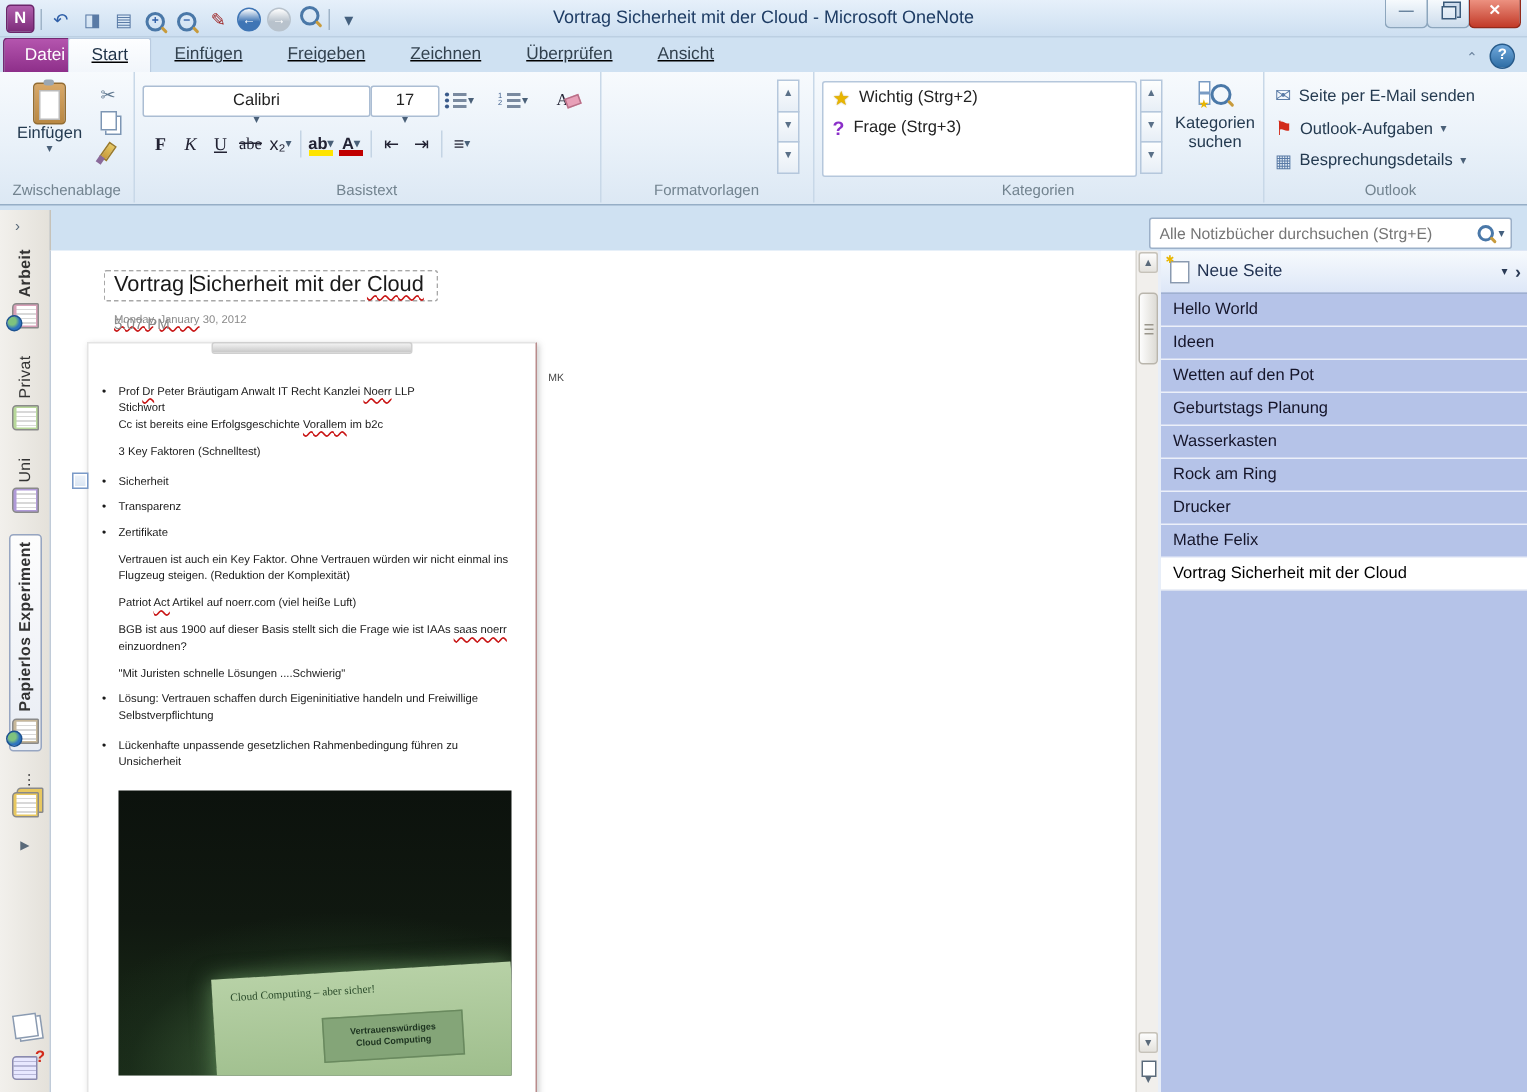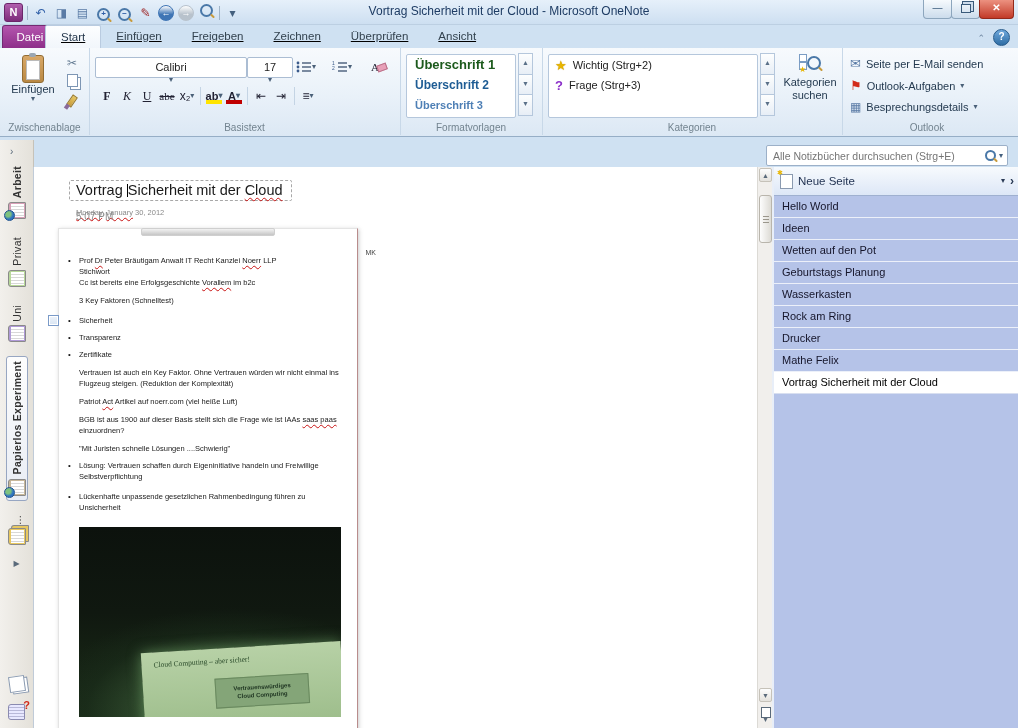--- a/index.html
+++ b/index.html
@@ -285,25 +285,20 @@
           <div class="vsep"></div>
           <div class="fbtn ">⇤</div>
           <div class="fbtn ">⇥</div>
           <div class="vsep"></div>
           <div class="fbtn ">≡<span class="dd">▾</span></div>
         </div>
       <div class="glabel">Basistext</div>
     </div>
 
     <div class="rgroup" style="left:400px;width:142px;">
-      <div class="stylesbox" style="left:6px;top:6px;width:108px;height:62px;" id="stylesbox">
-          <div class="stylerow" style="color: rgb(28, 90, 28); font-size: 13px; font-weight: bold;">Überschrift 1</div>
-          <div class="stylerow" style="color: rgb(30, 92, 148); font-size: 12px; font-weight: bold;">Überschrift 2</div>
-          <div class="stylerow" style="color: rgb(78, 127, 181); font-size: 11px; font-weight: bold;">Überschrift 3</div>
-        </div>
       <div class="scrollstrip" style="left:118px;top:6px;height:62px;">
         <div class="sbtn">▲</div>
         <div class="sbtn">▼</div>
         <div class="sbtn">▼</div>
       </div>
       <div class="glabel">Formatvorlagen</div>
     </div>
 
     <div class="rgroup" style="left:542px;width:300px;">
       <div class="catbox" style="left:6px;top:6px;width:208px;height:62px;" id="catbox">
@@ -406,21 +401,21 @@
       <div id="note-content">
           <div class="blk bullet"><span>Prof </span><span class="sq">Dr</span><span> Peter Bräutigam Anwalt IT Recht Kanzlei </span><span class="sq">Noerr</span><span> LLP</span></div>
           <div class="blk line"><span>Stichwort</span></div>
           <div class="blk line"><span>Cc ist bereits eine Erfolgsgeschichte </span><span class="sq">Vorallem</span><span> im b2c</span></div>
           <div class="blk para"><span>3 Key Faktoren (Schnelltest)</span></div>
           <div class="blk bullet-sp2"><span class="handle"></span><span>Sicherheit</span></div>
           <div class="blk bullet-sp"><span>Transparenz</span></div>
           <div class="blk bullet-sp"><span>Zertifikate</span></div>
           <div class="blk para"><span>Vertrauen ist auch ein Key Faktor.  Ohne Vertrauen würden wir nicht einmal ins Flugzeug steigen. (Reduktion der Komplexität)</span></div>
           <div class="blk para"><span>Patriot </span><span class="sq">Act</span><span> Artikel auf noerr.com (viel heiße Luft)</span></div>
-          <div class="blk para"><span>BGB ist aus 1900 auf dieser Basis stellt sich die Frage wie ist IAAs </span><span class="sq">saas paas</span><span> einzuordnen?</span></div>
+          <div class="blk para"><span>BGB ist aus 1900 auf dieser Basis stellt sich die Frage wie ist IAAs </span><span class="sq">saas noerr</span><span> einzuordnen?</span></div>
           <div class="blk para"><span>"Mit Juristen schnelle Lösungen ....Schwierig"</span></div>
           <div class="blk bullet-sp"><span>Lösung: Vertrauen schaffen durch Eigeninitiative handeln und Freiwillige Selbstverpflichtung</span></div>
           <div class="blk bullet-sp2"><span>Lückenhafte unpassende gesetzlichen Rahmenbedingung führen zu Unsicherheit</span></div>
         </div>
       <div class="photo">
         <div class="slide">
           <div class="slide-title">Cloud Computing – aber sicher!</div>
           <div class="slide-box" id="slidebox">
               <div>Vertrauenswürdiges</div>
               <div>Cloud Computing</div>

